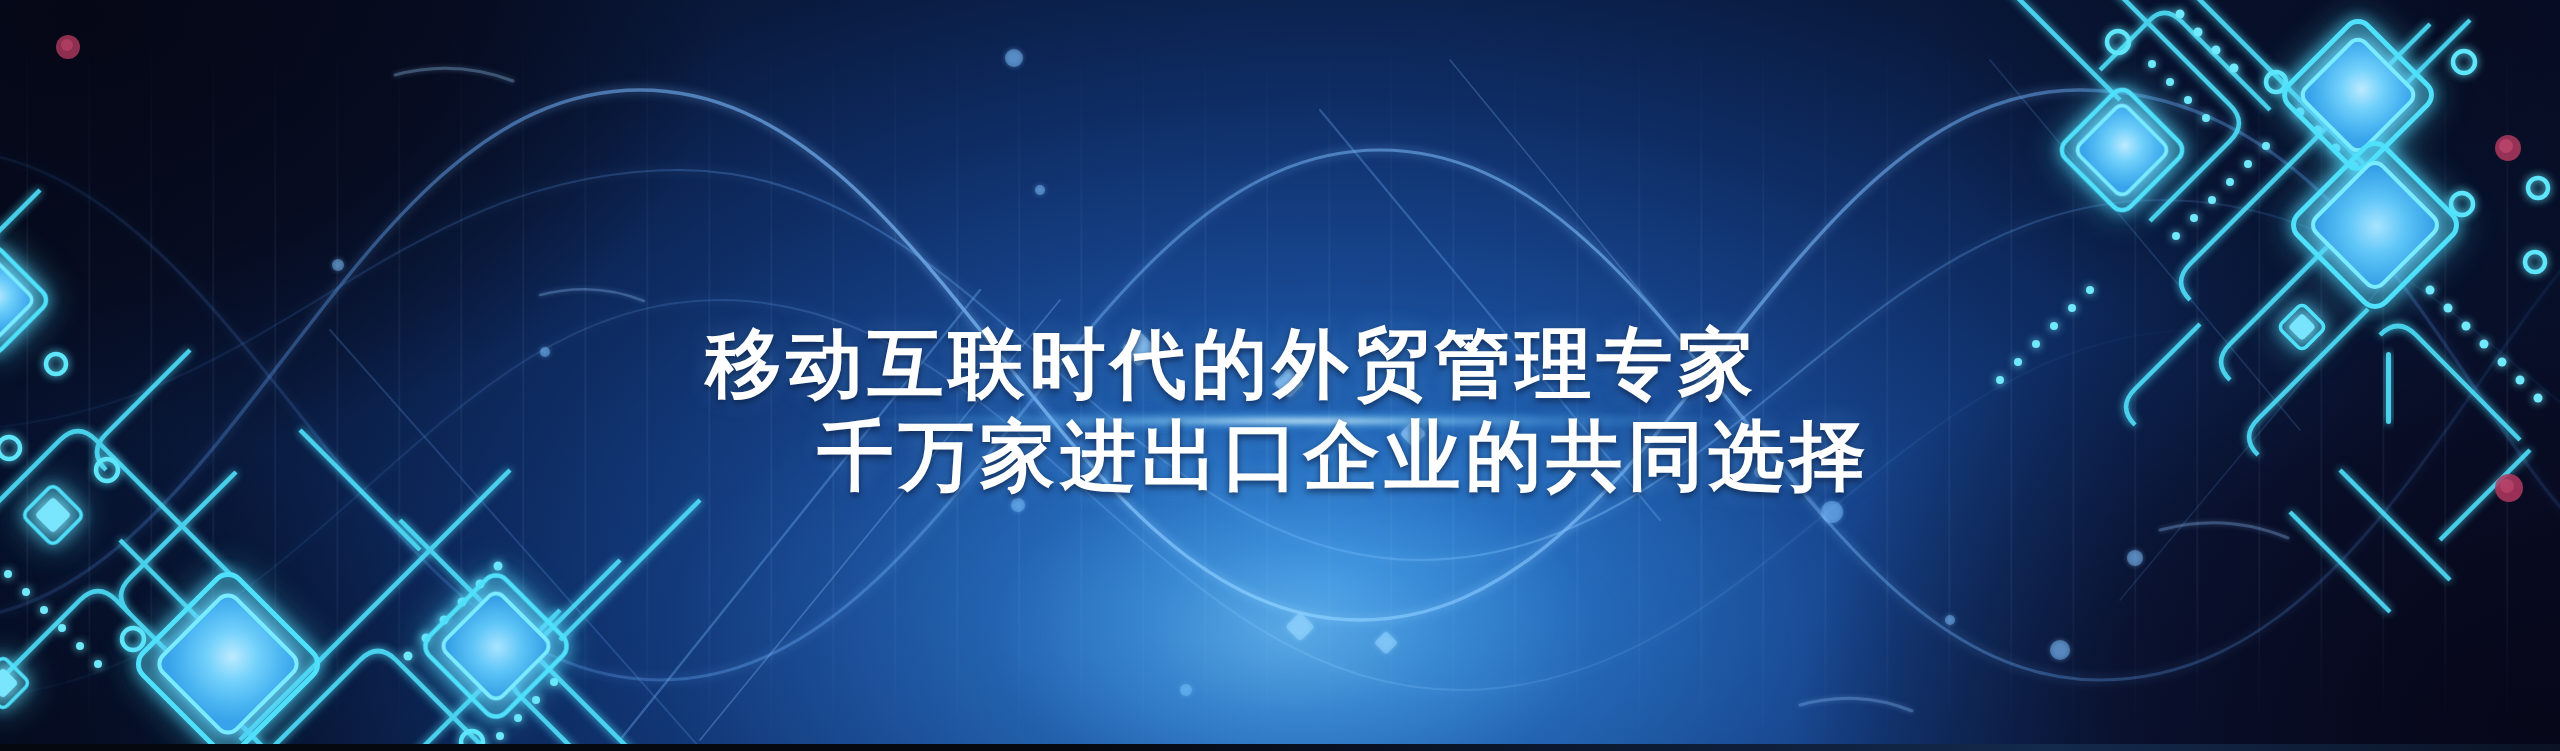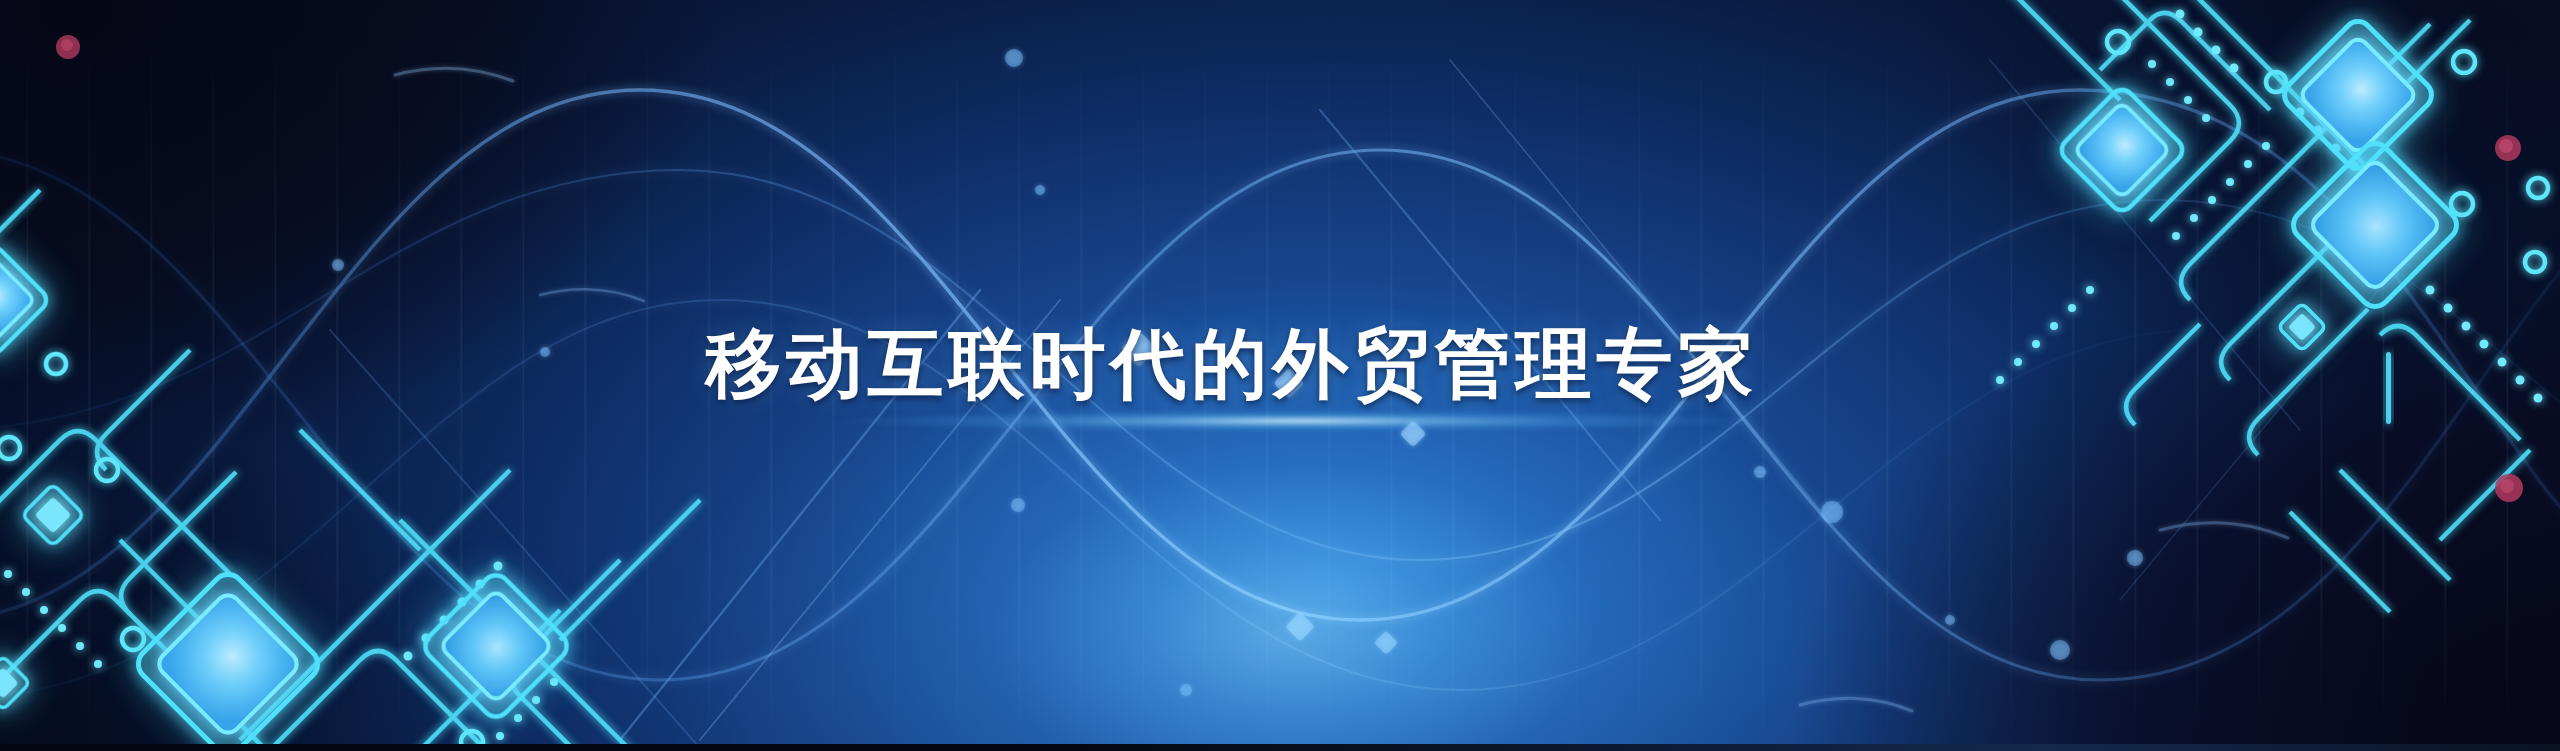--- a/index.html
+++ b/index.html
@@ -415,16 +415,17 @@
         <rect x="-40" y="-40" width="80" height="80" rx="11" fill="none" stroke="#4fe0fb" stroke-width="4.4"></rect>
         <rect x="-29" y="-29" width="58" height="58" rx="8" fill="url(#dFill)" stroke="#79ecff" stroke-width="3.6"></rect>
       </g>
     </g>
   </svg>
 
   <div class="beam"></div>
 
   <div class="headline">
     <div class="hl-line l1">移动互联时代的外贸管理专家</div>
+    <div class="hl-line l2">千万家进出口企业的共同选择</div>
   </div>
 
   <div class="bottom-edge"></div>
 </div>
 
 </body></html>

